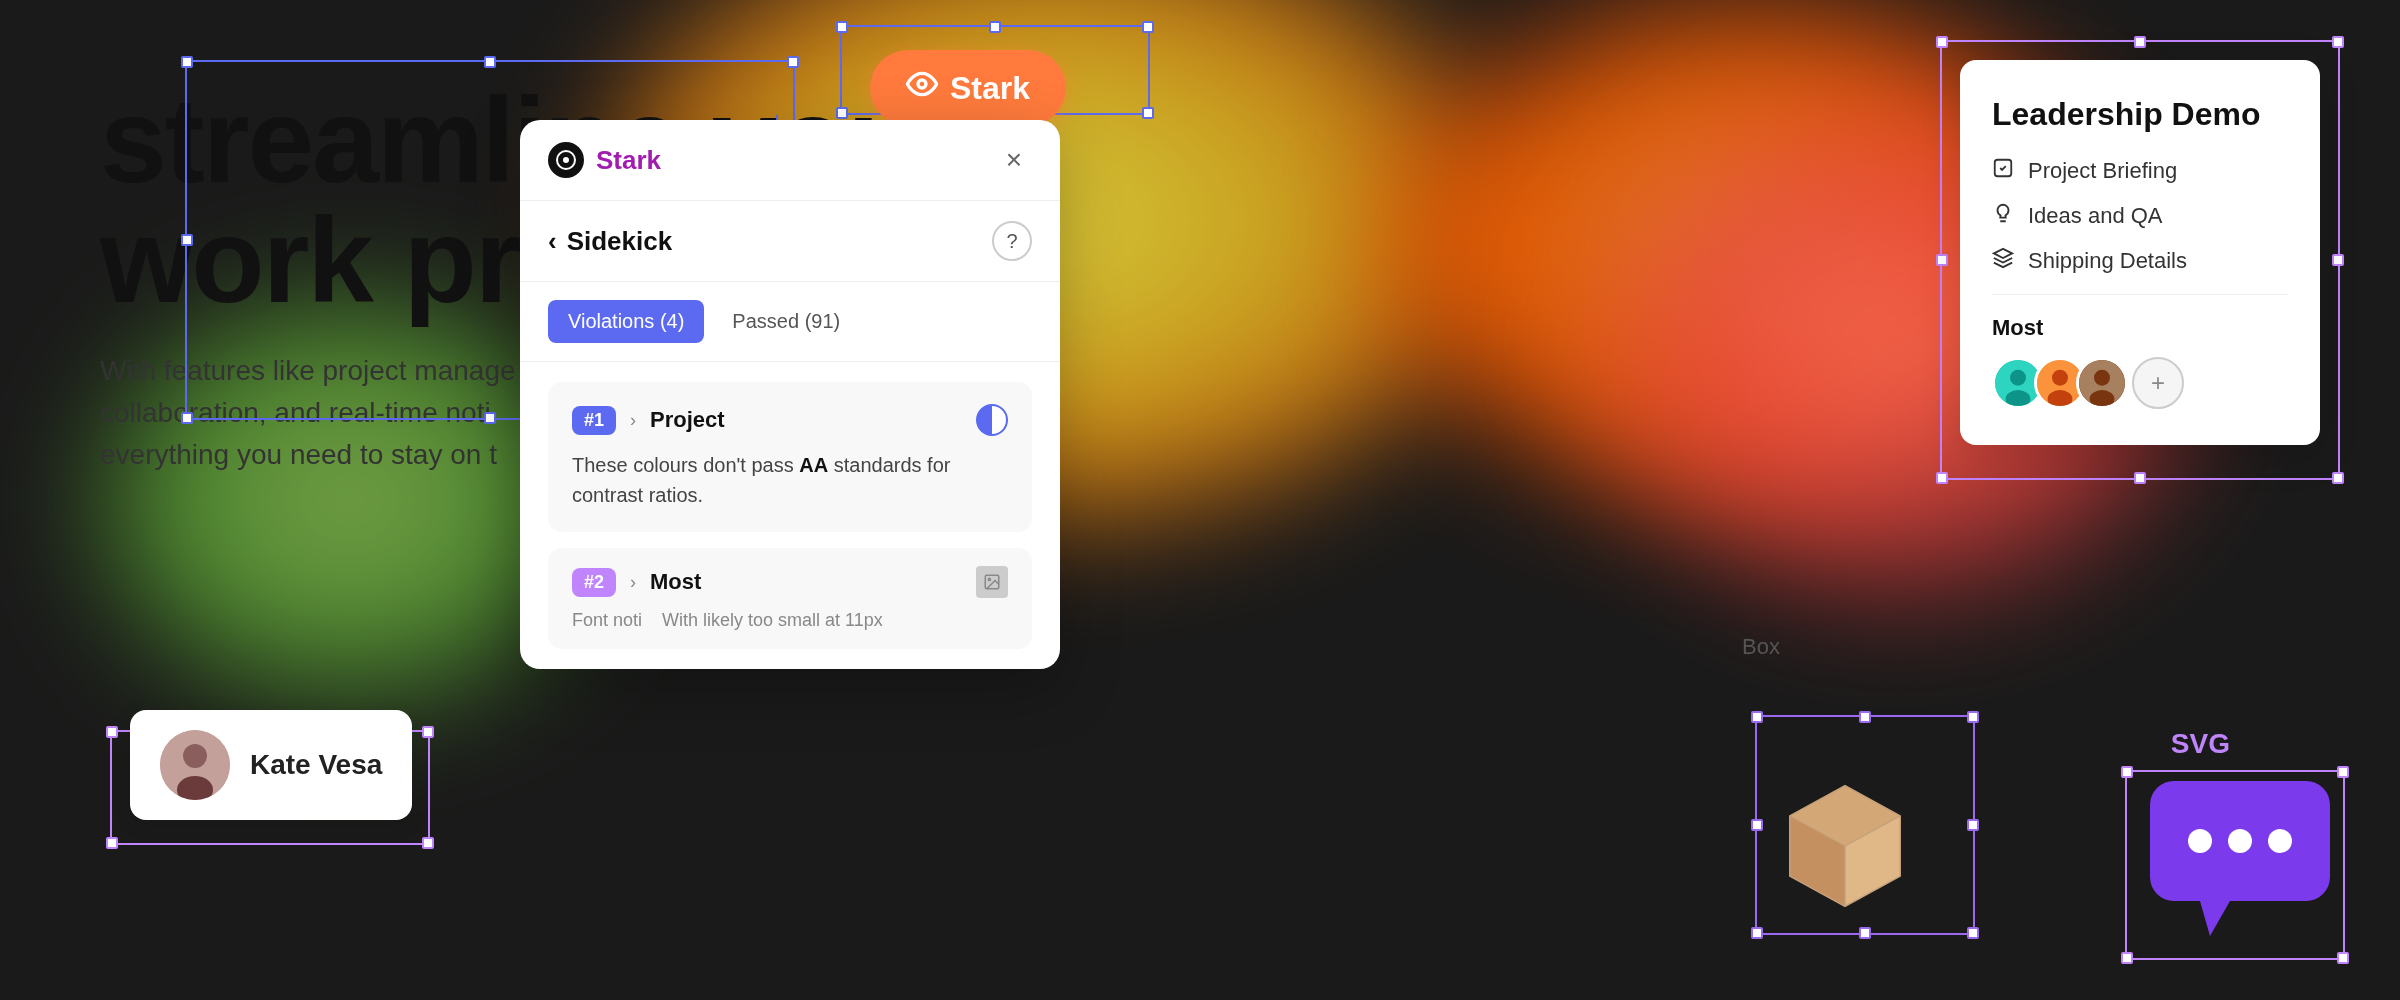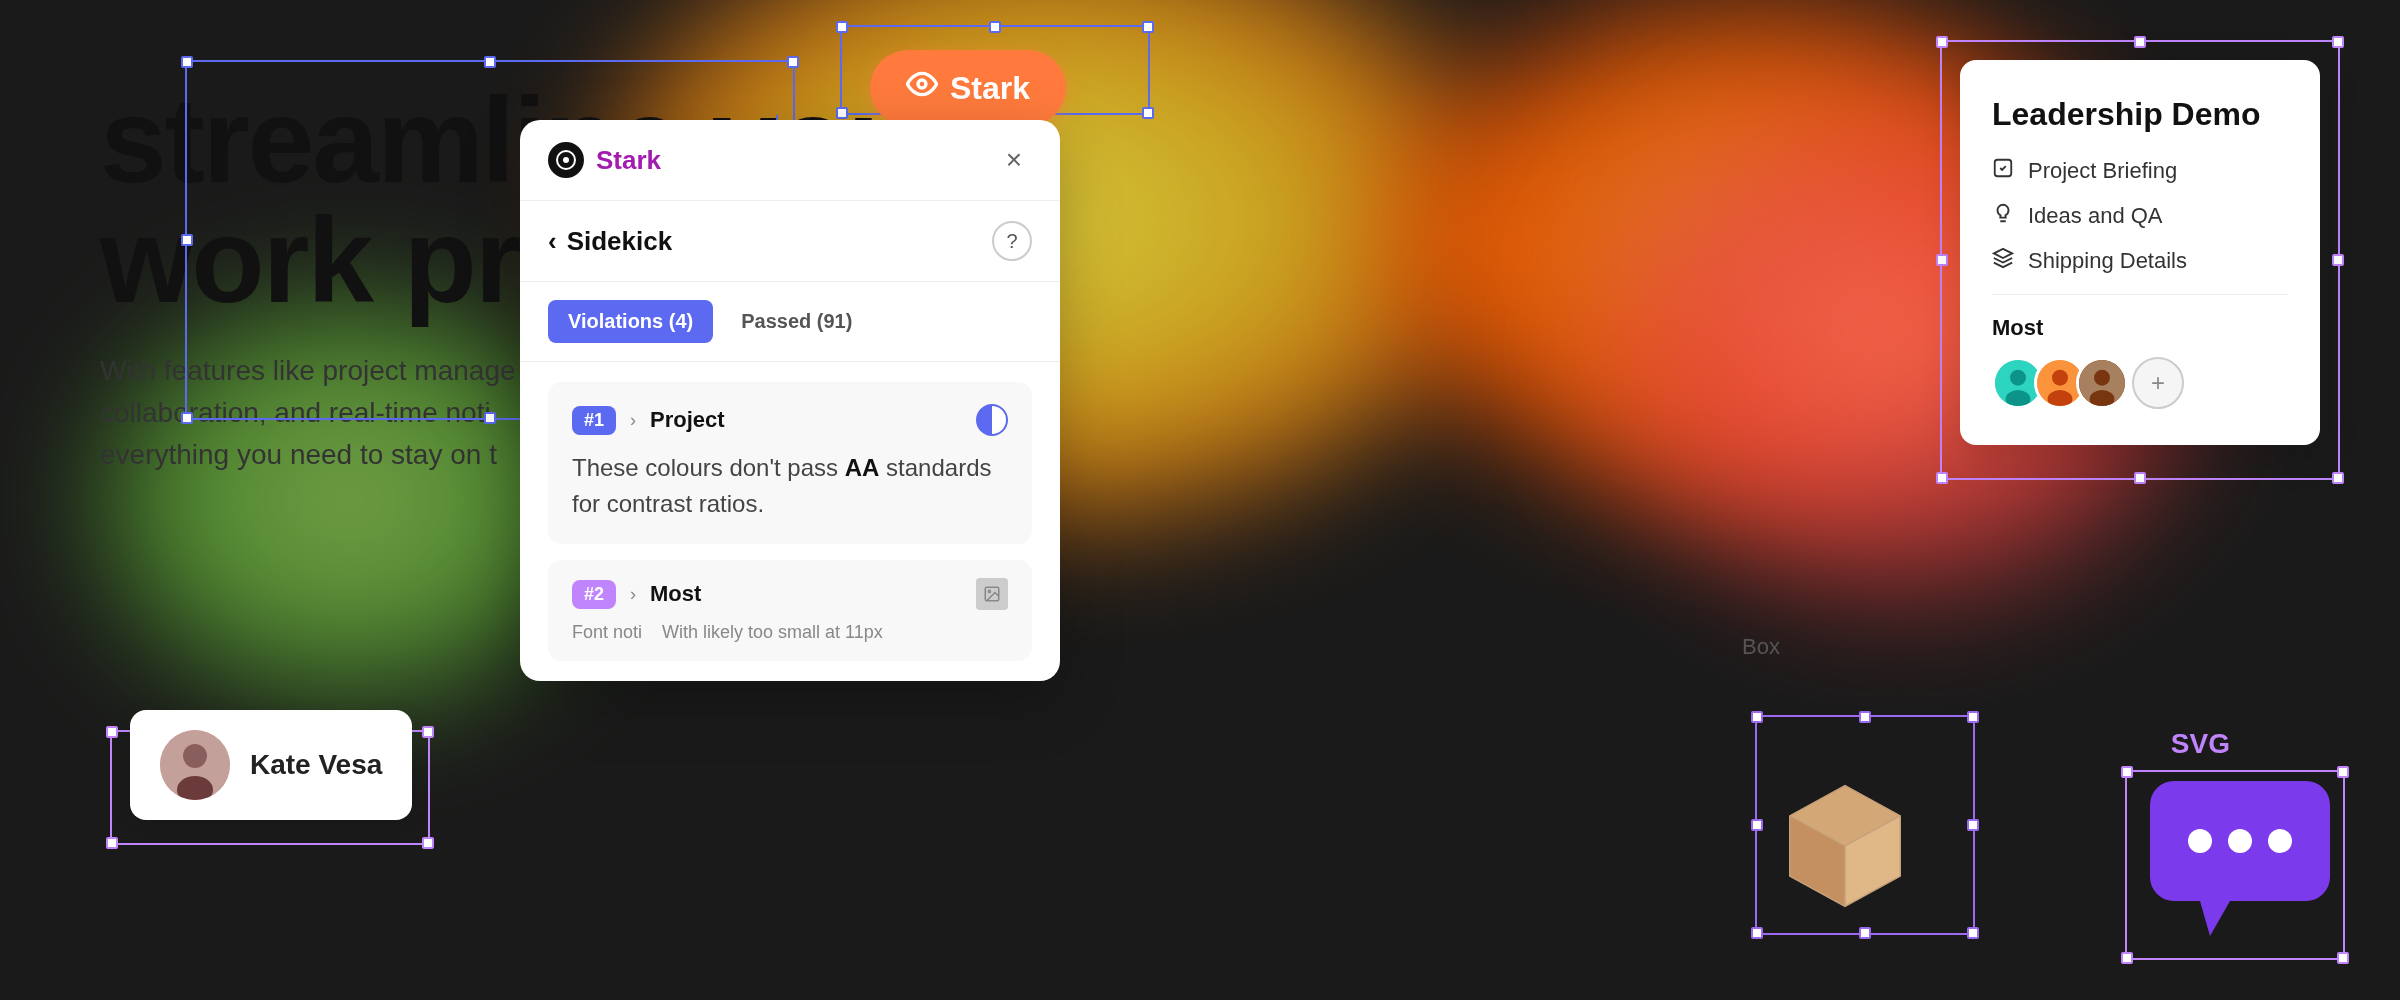--- a/index.html
+++ b/index.html
@@ -225,21 +225,21 @@
       display: flex;
       padding: 18px 28px;
       gap: 8px;
       border-bottom: 1px solid #eee;
     }
     .tab-btn {
       padding: 10px 20px;
       border-radius: 8px;
       border: none;
       font-size: 20px;
-      font-weight: 700;
+      font-weight: 400;
       cursor: pointer;
     }
     .tab-active {
       background: #5b6af0;
       color: white;
     }
     .tab-inactive {
       background: none;
       color: #555;
     }
@@ -277,21 +277,21 @@
       flex: 1;
     }
     .contrast-icon {
       width: 32px;
       height: 32px;
       border-radius: 50%;
       background: linear-gradient(to right, #5b6af0 50%, white 50%);
       border: 2px solid #5b6af0;
     }
     .violation-desc {
-      font-size: 24px;
+      font-size: 20px;
       color: #444;
       line-height: 1.5;
     }
     .violation-desc strong {
       font-weight: 700;
       color: #111;
     }
     .violation-card-2 {
       background: #f8f8f8;
       border-radius: 14px;

